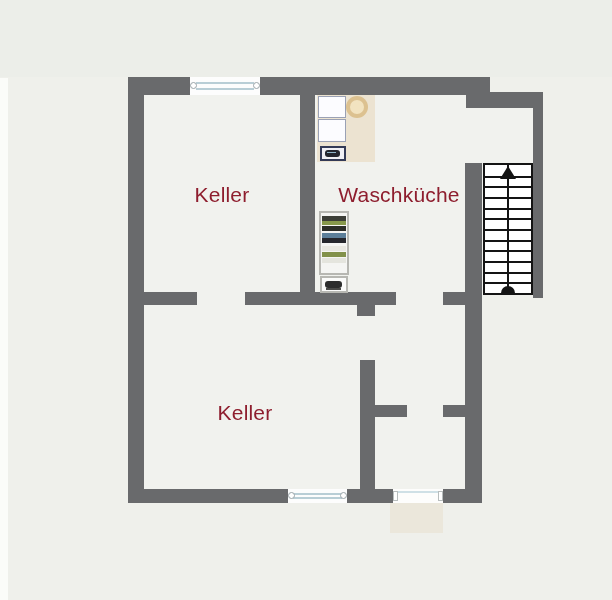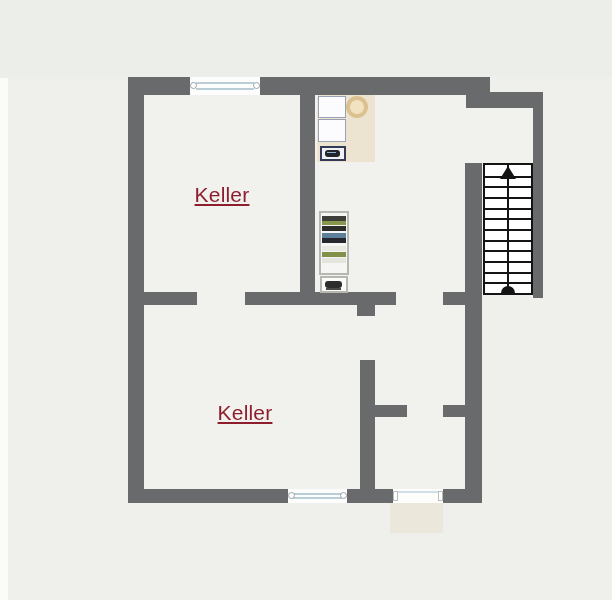--- a/index.html
+++ b/index.html
@@ -3,21 +3,21 @@
 <meta charset="utf-8">
 <style>
   html,body{margin:0;padding:0;}
   body{
     width:612px;height:600px;
     background:#eceee9;
     font-family:"Liberation Sans", sans-serif;
     position:relative;
     overflow:hidden;
   }
-  .abs{position:absolute;text-decoration:underline;}
+  .abs{position:absolute;}
   #plan{position:absolute;left:0;top:0;width:612px;height:600px;}
   .bg-lower{left:0;top:77px;width:612px;height:523px;background:#eff0eb;}
   .white-strip{left:0;top:78px;width:8px;height:522px;background:#fbfcf9;}
   .interior{background:#f1f2ee;}
   .wall{background:#696a6c;}
   .room-label{
     color:#8e1e2e;
     font-size:21px;
     line-height:1;
     white-space:nowrap;
@@ -147,15 +147,16 @@
     <div class="s" style="top:33px;height:5px;background:#e9e8e1;"></div>
     <div class="s" style="top:39px;height:5px;background:#82914a;"></div>
     <div class="s" style="top:45px;height:5px;background:#e5e5de;"></div>
   </div>
   <div class="abs box-unit" style="left:320px;top:276px;width:28px;height:17px;">
     <div class="blob"></div>
     <div class="blob2"></div>
   </div>
 
   <div class="abs room-label" style="left:222px;top:184px;">Keller</div>
+  <div class="abs room-label" style="left:399px;top:184px;">Waschküche</div>
   <div class="abs room-label" style="left:245px;top:402px;">Keller</div>
 
 </div>
 
 </body></html>

